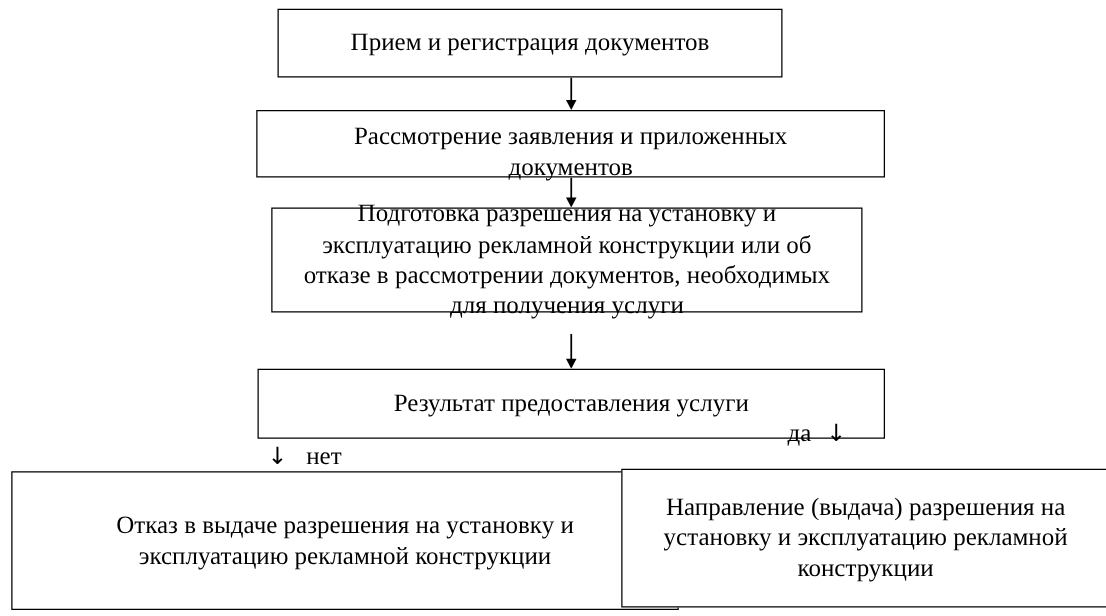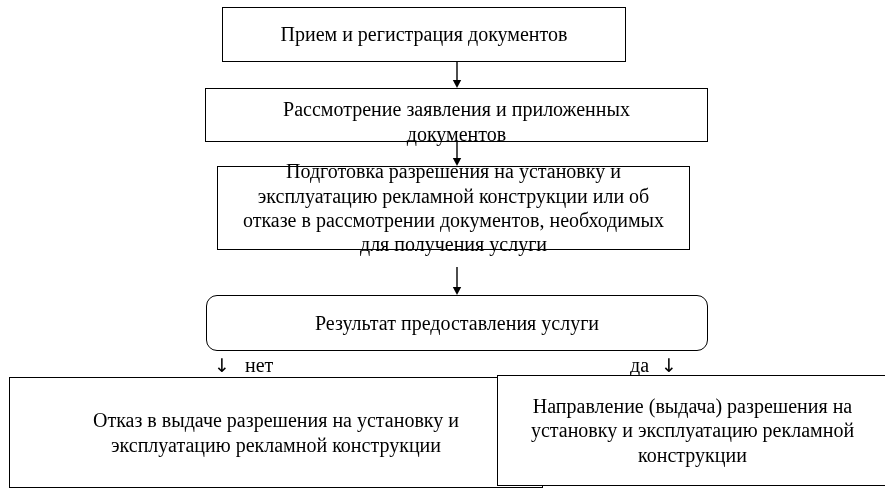--- a/index.html
+++ b/index.html
@@ -26,21 +26,21 @@
     justify-content: center;
     text-align: center;
     font-size: 20px;
     line-height: 1.22;
   }
   .node .txt { display: inline-block; }
 
   .node-step1 { left: 206px; top: 7px;   width: 404px; height: 55px; margin-left: 16px; }
   .node-step2 { left: 205px; top: 88px;  width: 503px; height: 54px; }
   .node-step3 { left: 217px; top: 166px; width: 473px; height: 84px; }
-  .node-step4 { left: 206px; top: 295px; width: 502px; height: 56px; border-radius: 11px; }
+  .node-step4 { left: 206px; top: 295px; width: 502px; height: 56px; }
   .node-no    { left: 9px;   top: 377px; width: 534px; height: 111px; }
   .node-yes   { left: 497px; top: 375px; width: 391px; height: 111px; }
 
   .node-step2 .txt { max-width: 420px; margin-top: 13px; }
   .node-step3 .txt { max-width: 450px; }
   .node-no   .txt  { max-width: 410px; }
   .node-yes  .txt  { max-width: 355px; }
 
   .connector {
     position: absolute;
@@ -53,21 +53,21 @@
 
   .branch-label {
     position: absolute;
     font-size: 20px;
     line-height: 24px;
     display: flex;
     align-items: center;
     white-space: nowrap;
   }
   .branch-no  { left: 214px; top: 353px; gap: 15px; }
-  .branch-yes { left: 630px; top: 353px; gap: 12px; align-items: flex-end; }
+  .branch-yes { left: 630px; top: 335px; gap: 12px; align-items: flex-end; }
   .arrow-glyph {
     font-family: "DejaVu Sans", sans-serif;
     font-size: 19px;
   }
 </style>
 </head>
 <body>
 
 <div class="canvas">
 

